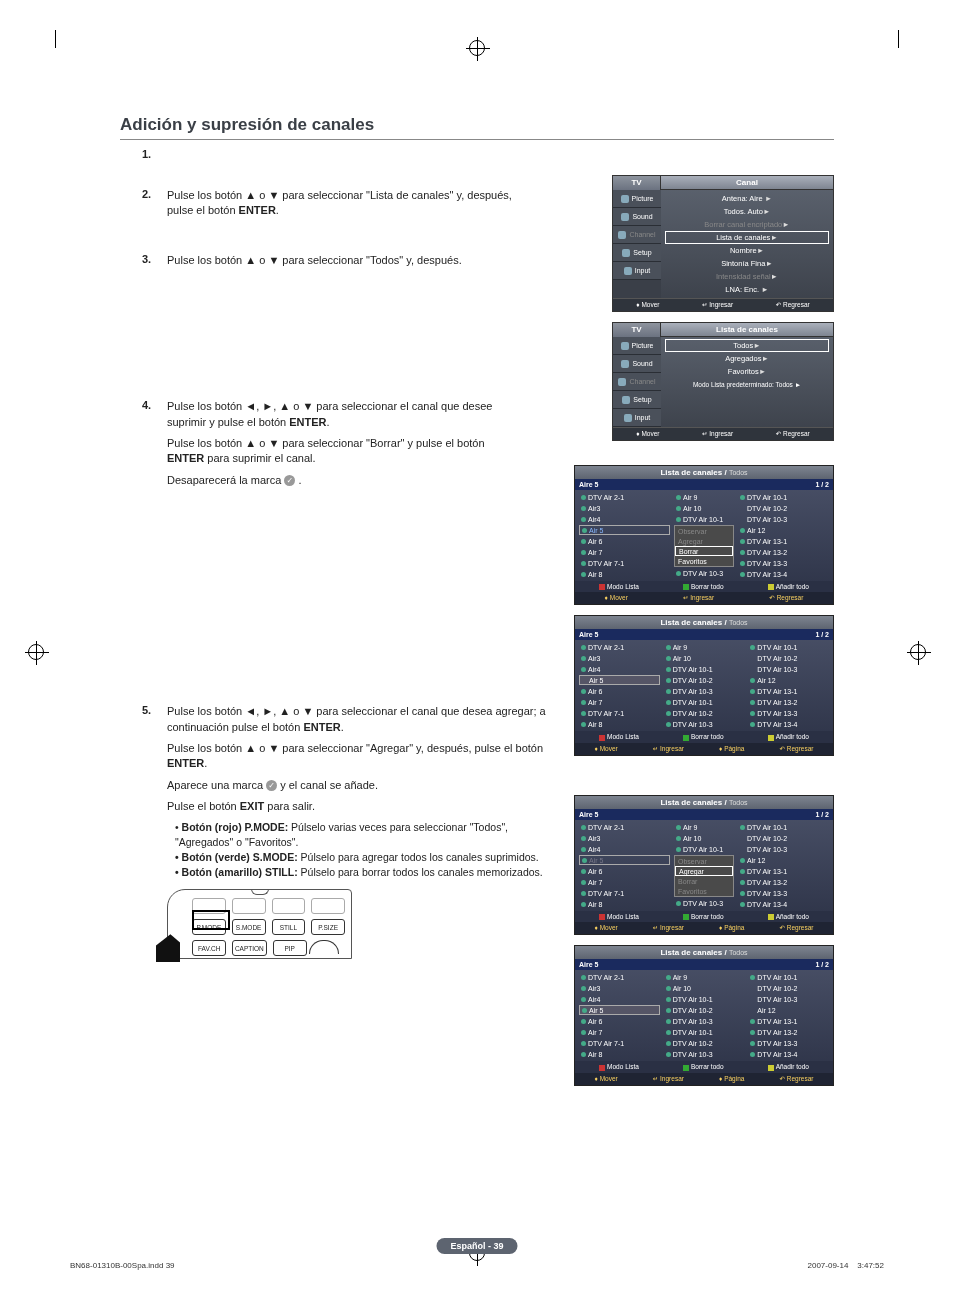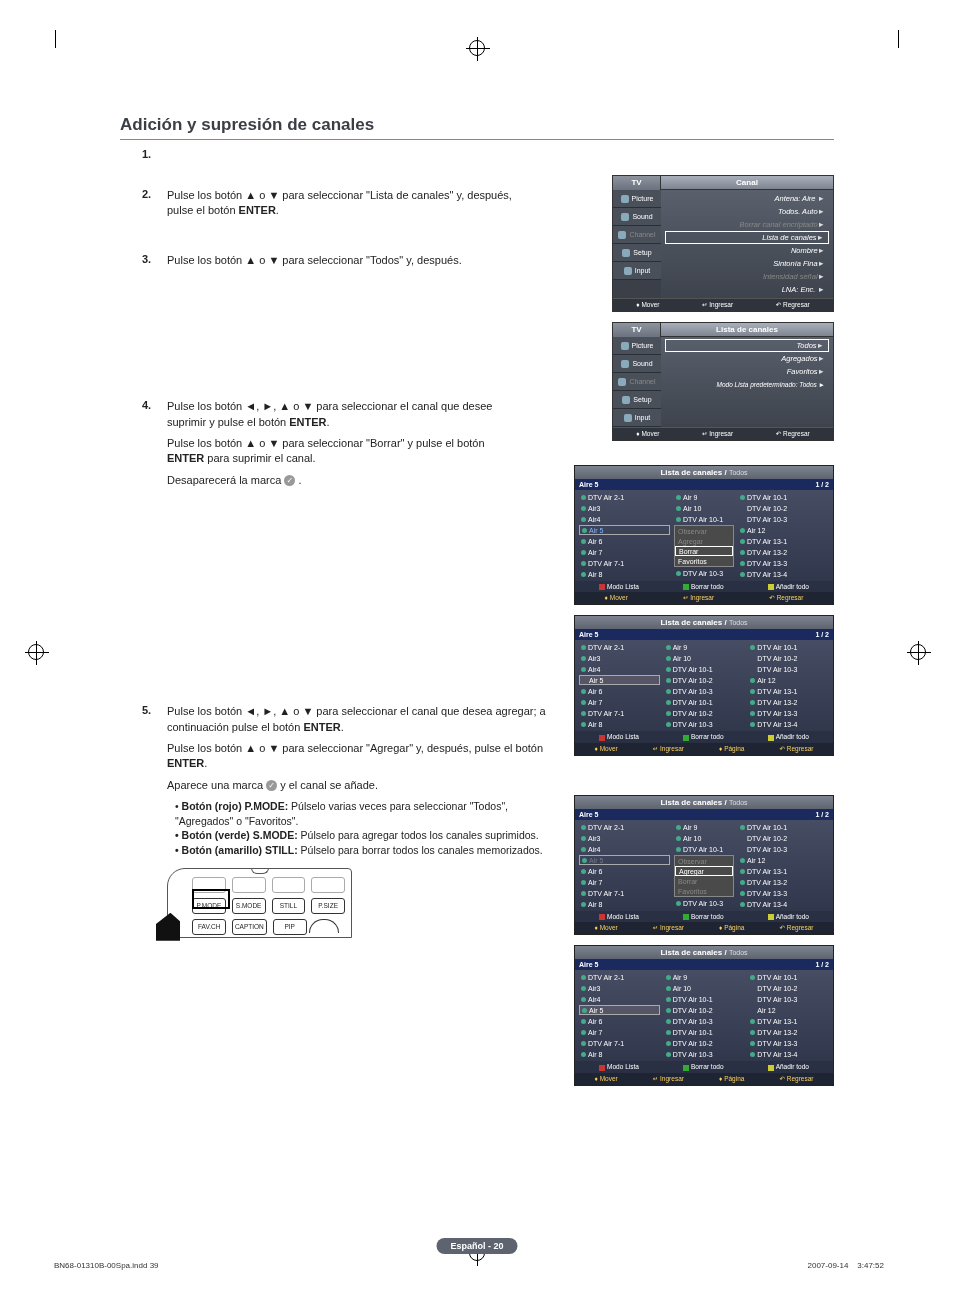--- a/index.html
+++ b/index.html
@@ -20,21 +20,21 @@
   .step .txt { flex:1; line-height:1.4; max-width:350px; }
   .step .txt p { margin-bottom:6px; }
 
   .tv-menu { width:222px; background:linear-gradient(#5d6470,#3a3f48); border:1px solid #333; font-size:7.5px; color:#fff; }
   .tv-menu .row { display:flex; }
   .tv-menu .tabcol { width:48px; background:#3a3f48; }
   .tv-menu .tab { height:18px; display:flex; align-items:center; justify-content:center; gap:3px; font-size:7px; background:#4a505a; border-bottom:1px solid #2a2e35; padding:1px 2px; }
   .tv-menu .tab.dim { color:#888; }
   .tv-menu .title { background:linear-gradient(#aab0bb,#7e8591); color:#fff; text-align:center; font-weight:bold; padding:2px; font-size:8px; border-bottom:1px solid #333; }
   .tv-menu .items { flex:1; padding:2px 4px; }
-  .tv-menu .item { display:flex; justify-content:flex-end; align-items:center; height:13px; padding:0 4px;font-style:italic; }
+  .tv-menu .item { display:flex; justify-content:center; align-items:center; height:13px; padding:0 4px; }
   .tv-menu .item.sel { border:1px solid #fff; }
   .tv-menu .item.dim { color:#888; }
   .tv-menu .tri { color:#ddd; }
   .tv-menu .bottombar { background:#2f343c; display:flex; justify-content:space-around; padding:2px; font-size:6.5px; border-top:1px solid #555; }
   .tv-menu .head-tv { background:linear-gradient(#8e949e,#6b7280); text-align:center; font-size:8px; font-weight:bold; padding:2px; width:48px; border-right:1px solid #333;}
   .tv-menu .head-main { flex:1; }
   .tabicon { width:8px;height:8px;background:#8ab; display:inline-block; border-radius:2px;}
 
   .chan-list { width:260px; background:linear-gradient(#4c536a,#2b3145); border:1px solid #222; font-size:7px; color:#fff; }
   .chan-list .cl-title { background:linear-gradient(#7e8591,#5d6470); text-align:center; font-weight:bold; font-size:8px; padding:2px 4px; }
@@ -71,21 +71,21 @@
   .remote { width:185px; height:70px; margin-top:10px; position:relative; border:1px solid #555; border-top-left-radius:18px; border-top-right-radius:4px; padding:6px 6px 6px 14px; }
   .remote .thumb { position:absolute; left:-12px; bottom:-4px; width:24px; height:28px; background:#111; clip-path: polygon(0 40%, 60% 0, 100% 30%, 100% 100%, 0 100%); }
   .remote .brow { display:flex; gap:6px; margin-bottom:5px; margin-left:10px;}
   .remote .btn { flex:1; border:1px solid #333; height:16px; font-size:6.5px; display:flex;align-items:center;justify-content:center; border-radius:3px;}
   .remote .btn.blank { border:1px solid #aaa; }
   .remote .hl { position:absolute; border:2px solid #000; width:38px; height:20px; left:24px; top:20px; }
   .remote .curve { position:absolute; width:30px; height:14px; border:1px solid #333; border-bottom:none; border-radius:14px 14px 0 0; right:12px; bottom:4px;}
   .remote .top-notch { position:absolute; top:-1px; left:50%; transform:translateX(-50%); width:18px;height:6px;border:1px solid #555;border-top:none;border-radius:0 0 8px 8px;}
 
   .page-badge { position:absolute; bottom:50px; left:50%; transform:translateX(-50%); background:#5d6470; color:#fff; font-size:9px; font-weight:bold; padding:3px 14px; border-radius:10px; }
-  .foot-l { position:absolute; bottom:34px; left:54px; font-size:8px; color:#333;}
+  .foot-l { position:absolute; bottom:34px; left:70px; font-size:8px; color:#333;}
   .foot-r { position:absolute; bottom:34px; right:70px; font-size:8px; color:#333;}
 
   
   .mark { position:absolute; }
   .mark.top-center { top:40px; left:50%; transform:translateX(-50%);}
   .mark.mid-left  { top:50%; left:28px; transform:translateY(-50%);}
   .mark.mid-right { top:50%; right:28px; transform:translateY(-50%);}
   .mark.bot-center{ bottom:43px; left:50%; transform:translateX(-50%);}
   .crop-tl-v { top:30px; left:55px; }
   .crop-tr-v { top:30px; right:55px; }
@@ -744,20 +744,21 @@
           <p><span>Desaparecerá la marca</span> <span class="checkmark">✓</span> .</p>
         </div>
       </div>
 
       <div class="step" style="margin-bottom:8px">
         <div class="num">5.</div>
         <div class="txt" style="max-width:380px">
           <p><span>Pulse los botón ◄, ►, ▲ o ▼ para seleccionar el canal que desea agregar; a continuación pulse el botón </span><b>ENTER</b><span>.</span></p>
           <p><span>Pulse los botón ▲ o ▼ para seleccionar "Agregar" y, después, pulse el botón </span><b>ENTER</b><span>.</span></p>
           <p><span>Aparece una marca</span> <span class="checkmark">✓</span> <span>y  el canal se añade.</span></p>
+          <p><span>Pulse el botón </span><b>EXIT</b><span> para salir.</span></p>
           <div class="notes">
             <div class="bullet-row">• <b>Botón (rojo) P.MODE:</b><span> Púlselo varias veces para seleccionar "Todos", "Agregados" o "Favoritos".</span></div>
             <div class="bullet-row"><b>• <span>Botón (verde) S.MODE:</span></b><span> Púlselo para agregar todos los canales suprimidos.</span></div>
             <div class="bullet-row"><b>• <span>Botón (amarillo) STILL:</span></b><span> Púlselo para borrar todos los canales memorizados.</span></div>
           </div>
 
           <div class="remote">
             <div class="top-notch"></div>
             <div class="brow" style="margin-top:2px">
               <div class="btn blank"></div>
@@ -780,16 +781,16 @@
             <div class="hl"></div>
             <div class="curve"></div>
             <div class="thumb"></div>
           </div>
         </div>
       </div>
     </div>
 
   </div>
 
-  <div class="page-badge">Español - 20</div>
+  <div class="page-badge">Español - 39</div>
   <div class="foot-l">BN68-01310B-00Spa.indd   39</div>
   <div class="foot-r">2007-09-14   &nbsp;&nbsp; 3:47:52</div>
 </div>
 
 </body></html>

